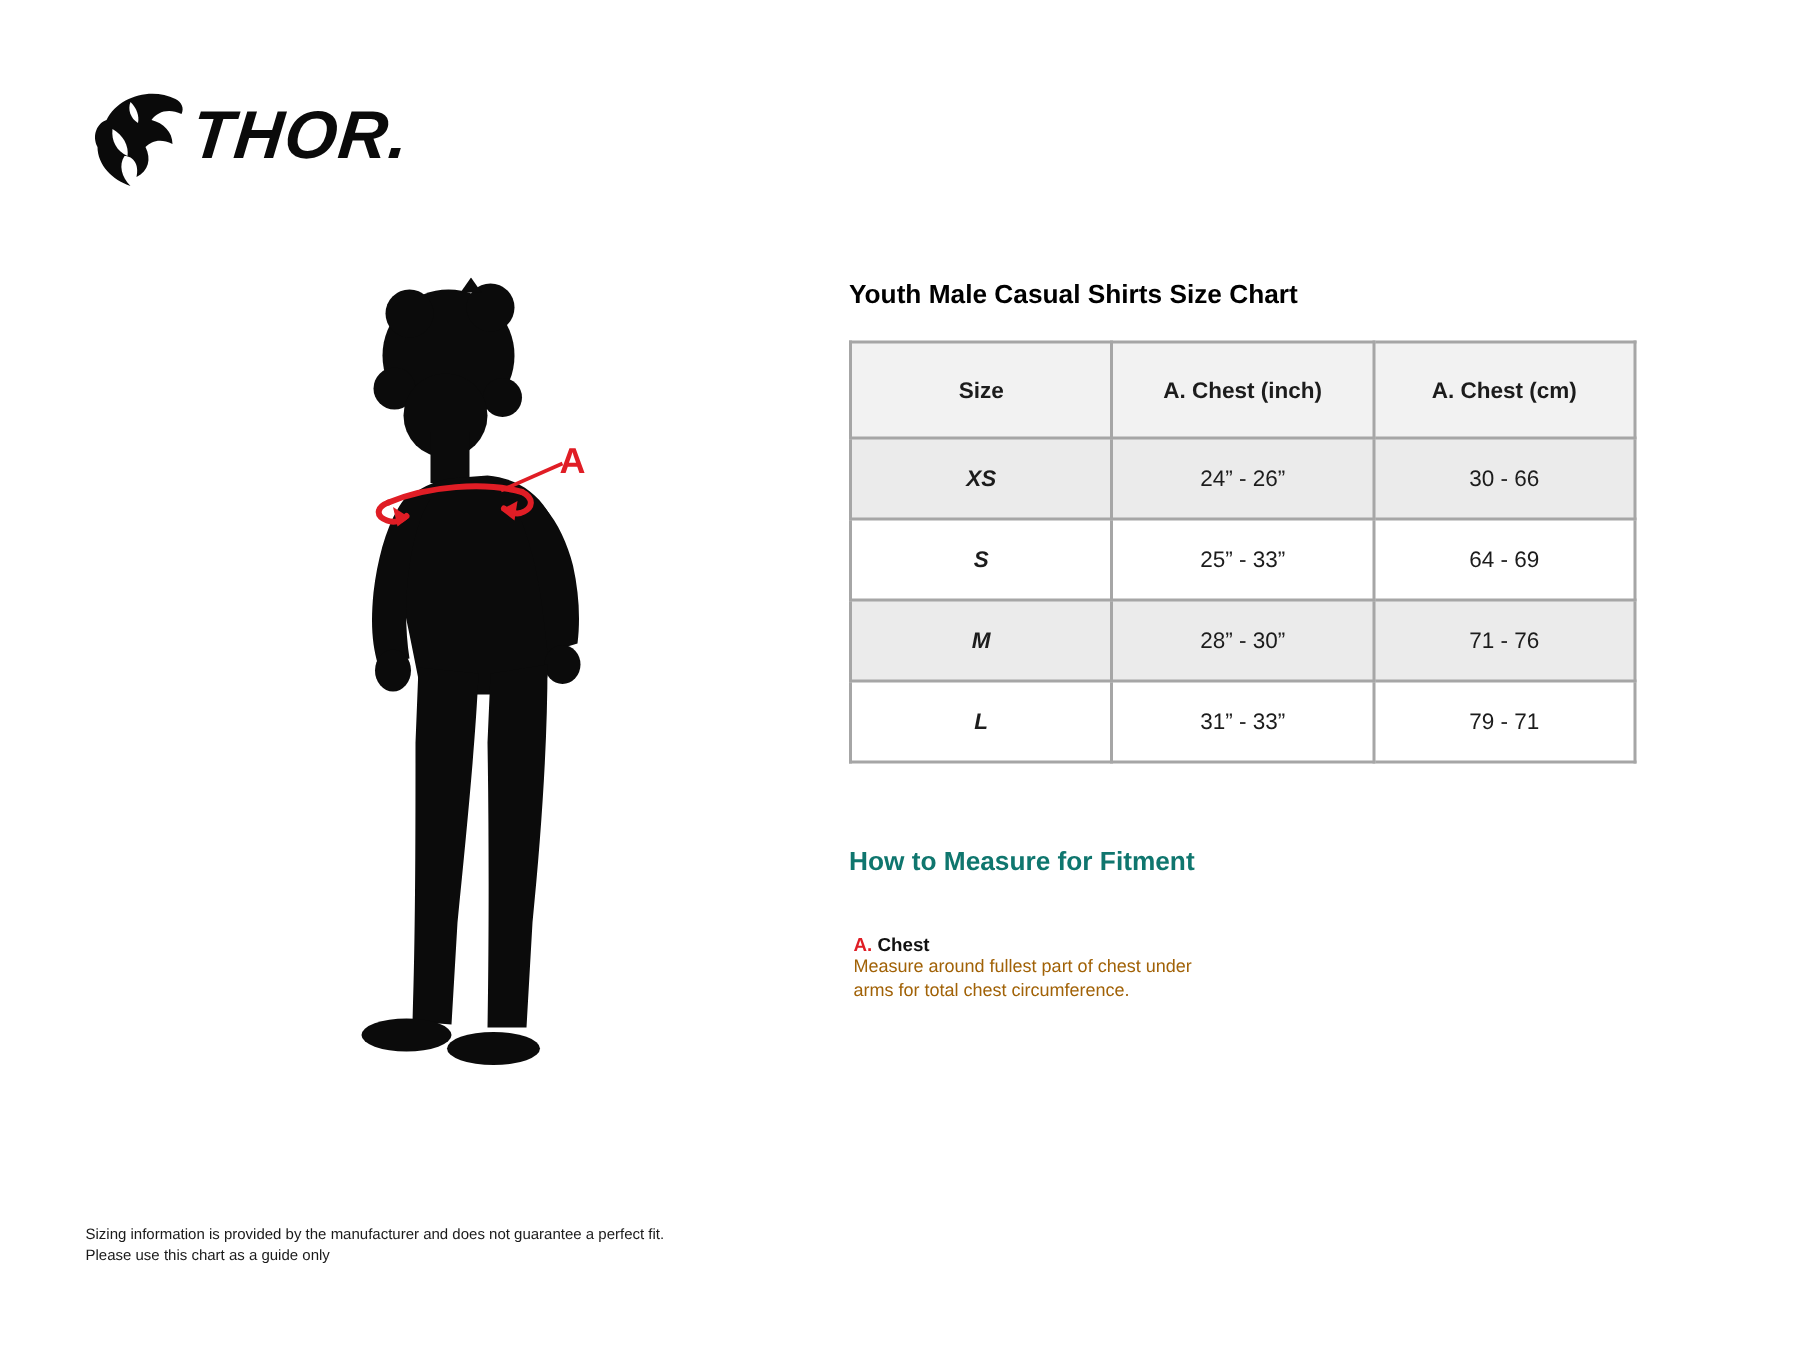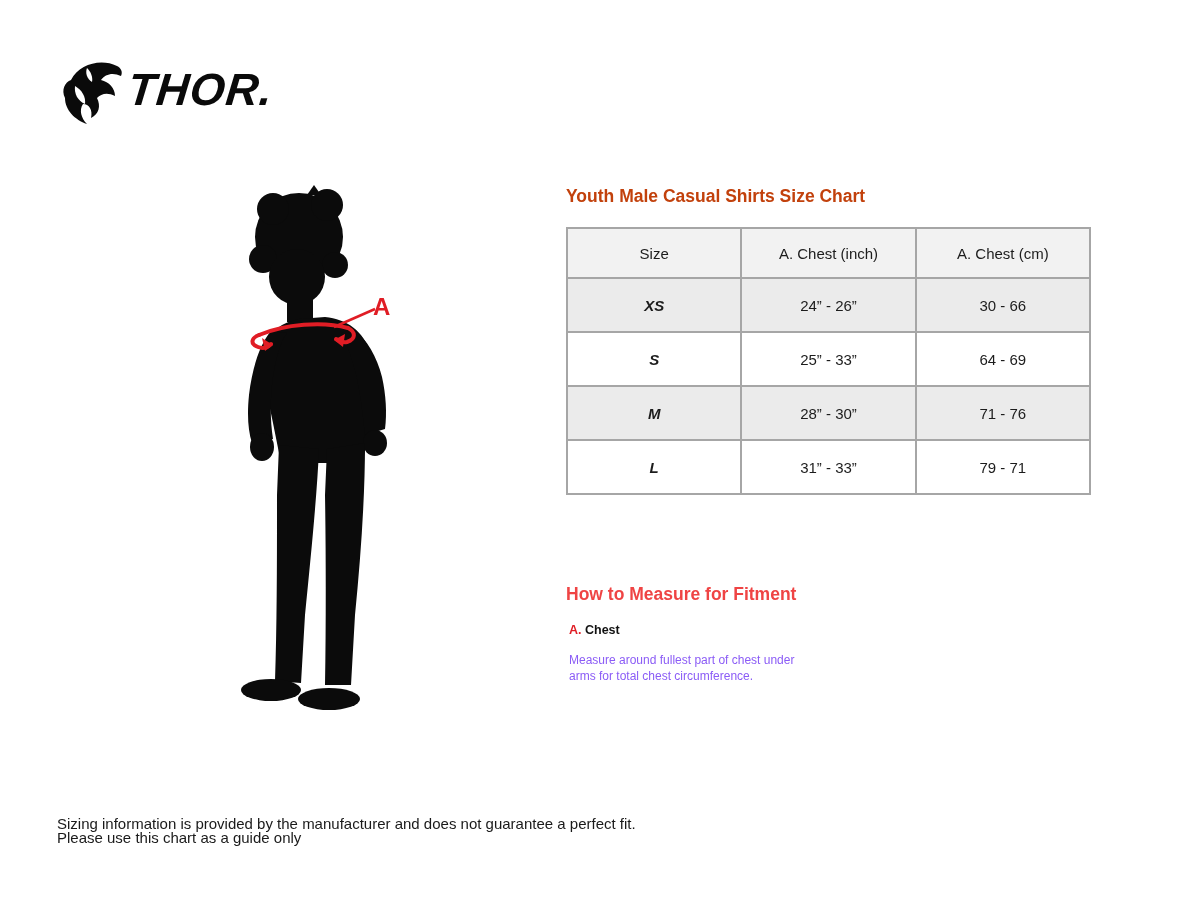--- a/index.html
+++ b/index.html
@@ -50,82 +50,82 @@
     font-family: "Liberation Sans", sans-serif;
   }
 
   
   .chart-title {
     position: absolute;
     left: 566px;
     top: 186px;
     font-size: 17.5px;
     font-weight: bold;
-    color: #c2410c;
+    color: #000000;
   }
   table.size-table {
     position: absolute;
     left: 566px;
     top: 227px;
     width: 525px;
     border-collapse: collapse;
     table-layout: fixed;
   }
   table.size-table th,
   table.size-table td {
     border: 2px solid #a6a6a6;
     text-align: center;
     vertical-align: middle;
     font-size: 15px;
     color: #1c1c1c;
   }
   table.size-table thead th {
-    height: 50px;
+    height: 64px;
     background: #f2f2f2;
-    font-weight: normal;
+    font-weight: bold;
   }
   table.size-table tbody td { height: 54px; background: #ffffff; }
   table.size-table tbody tr:nth-child(odd) td { background: #ebebeb; }
   table.size-table td.size-col { font-weight: bold; font-style: italic; }
 
   
   .measure-heading {
     position: absolute;
     left: 566px;
-    top: 584px;
+    top: 564px;
     font-size: 17.5px;
     font-weight: bold;
-    color: #ef4444;
+    color: #0f766e;
   }
   .measure-item {
     position: absolute;
     left: 569px;
     top: 623px;
     width: 250px;
   }
   .measure-item .item-title {
     font-size: 12.5px;
     font-weight: bold;
     color: #111111;
-    margin-bottom: 16px;
+    margin-bottom: 0;
   }
   .measure-item .item-title .key { color: #e01d25; }
   .measure-item .item-desc {
     font-size: 12px;
     line-height: 15.5px;
-    color: #8b5cf6;
+    color: #a16207;
     max-width: 235px;
   }
 
   
   .footer-note {
     position: absolute;
     left: 57px;
     top: 817px;
-    font-size: 15px;
+    font-size: 10px;
     line-height: 13.5px;
     color: #1a1a1a;
   }
 </style>
 </head>
 <body>
 
 <div class="canvas">
 
   <div class="logo">

